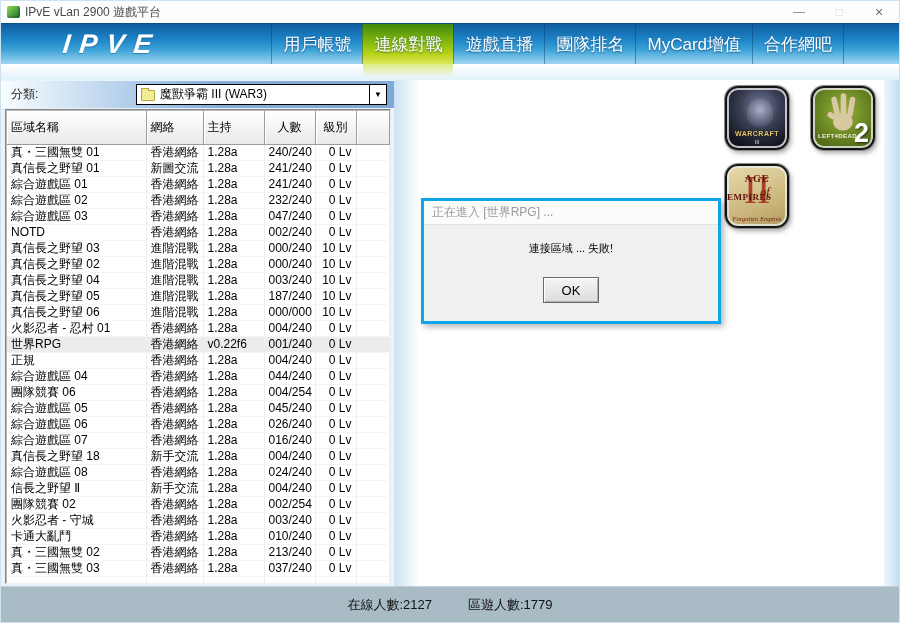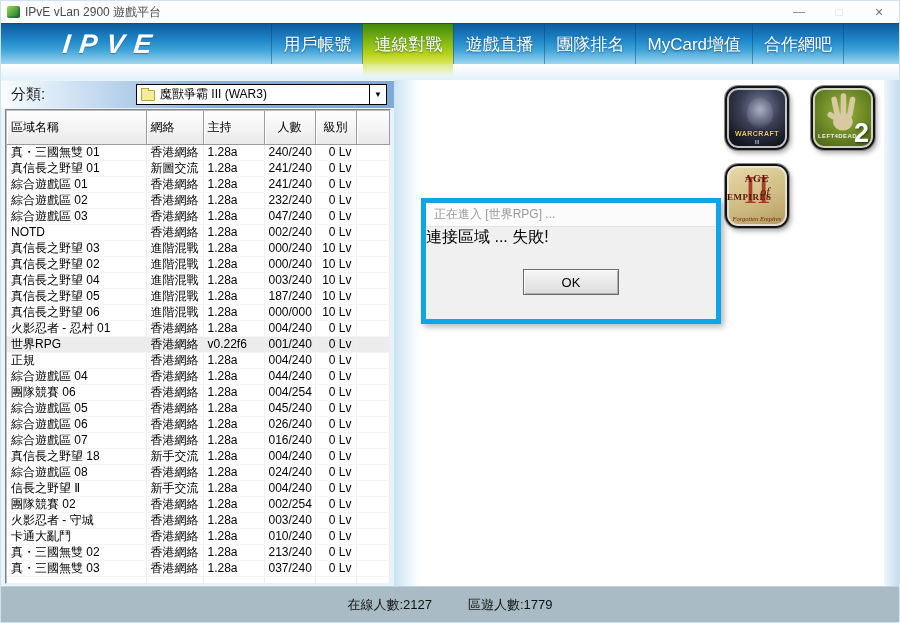--- a/index.html
+++ b/index.html
@@ -32,21 +32,21 @@
   .tabs .tab:last-child{border-right:1px solid rgba(8,64,110,.45);}
   .tab.active{background:linear-gradient(180deg,#41880c 0%,#84b90f 45%,#b7d318 75%,#dce75d 100%);position:relative;}
   .tab.active::after{content:"";position:absolute;left:0;top:100%;width:100%;height:13px;z-index:2;
     background:linear-gradient(180deg,#dcea80,rgba(230,240,170,0));}
   .nav-reflection{height:16px;flex:0 0 auto;background:linear-gradient(180deg,#ffffff,#e2f1fa);}
   
   .main{flex:1;display:flex;min-height:0;position:relative;}
   .left-panel{width:393px;flex:0 0 auto;position:relative;background:#e9f3fb;}
   .category-bar{height:27px;margin-top:1px;display:flex;align-items:center;
     background:linear-gradient(90deg,#fafdfe 0%,#cce0f2 20%,#85aed9 55%,#7fa9d6 100%);}
-  .cat-label{font-size:15px;color:#1a1a1a;margin-left:10px;}
+  .cat-label{font-size:12px;color:#1a1a1a;margin-left:10px;}
   .combo{position:absolute;left:135px;top:4px;width:251px;height:21px;background:#fff;
     border:1px solid #000;display:flex;align-items:center;cursor:pointer;}
   .folder-icon{width:14px;height:11px;margin:1px 5px 0 4px;position:relative;
     background:#f2ec96;border:1px solid #b7a83c;border-radius:1px;}
   .folder-icon::before{content:"";position:absolute;top:-3px;left:-1px;width:6px;height:2px;
     background:#f2ec96;border:1px solid #b7a83c;border-bottom:none;}
   .combo-text{font-size:12px;color:#000;white-space:nowrap;}
   .combo-btn{margin-left:auto;width:17px;height:100%;border-left:1px solid #000;background:#fff;
     display:flex;align-items:center;justify-content:center;font-size:8px;color:#000;}
   
@@ -90,25 +90,25 @@
   .aoe2-cap{position:absolute;top:7px;left:0;right:0;text-align:center;
     font-family:"Liberation Serif",serif;font-size:10px;font-weight:bold;color:#5c1008;letter-spacing:1px;}
   .aoe2-mid{position:absolute;top:19px;left:16px;right:0;text-align:center;
     font-family:"Liberation Serif",serif;font-size:12px;font-style:italic;color:#5c1008;}
   .aoe2-cap2{position:absolute;top:26px;left:0;right:16px;text-align:center;
     font-family:"Liberation Serif",serif;font-size:9px;font-weight:bold;color:#5c1008;letter-spacing:.5px;}
   .aoe2-sub{position:absolute;bottom:4px;left:0;right:0;text-align:center;
     font-family:"Liberation Serif",serif;font-style:italic;font-size:6.5px;color:#7a2410;}
   
   .dialog{position:absolute;left:27px;top:118px;width:300px;height:126px;background:#f0f0f0;
-    border:5px solid #0ea5e9;box-shadow:3px 3px 6px rgba(0,0,0,.28);}
+    border:3px solid #0ea5e9;box-shadow:3px 3px 6px rgba(0,0,0,.28);}
   .dialog-title{height:24px;line-height:23px;background:#fbfbfb;color:#9a9a9a;font-size:12px;
     padding-left:8px;border-bottom:1px solid #e3e3e3;white-space:nowrap;overflow:hidden;}
-  .dialog-msg{text-align:left;font-size:16px;color:#000;}
-  .ok-btn{display:block;margin:21px auto 0;width:96px;height:26px;font-size:13px;color:#000;
+  .dialog-msg{margin-top:16px;text-align:center;font-size:11px;color:#000;}
+  .ok-btn{display:block;margin:21px auto 0;width:56px;height:26px;font-size:13px;color:#000;
     font-family:inherit;background:linear-gradient(180deg,#f6f6f6,#dcdcdc);
     border:1px solid #6a6a6a;box-shadow:inset 1px 1px 0 #fff,inset -1px -1px 0 #b0b0b0;cursor:pointer;}
   
   .statusbar{height:36px;flex:0 0 auto;background:#a9bcc6;border-top:1px solid #c2d0d8;
     display:flex;justify-content:center;gap:36px;padding-top:9px;font-size:13px;color:#111;}
 </style>
 </head>
 <body>
 
 <div class="window">

